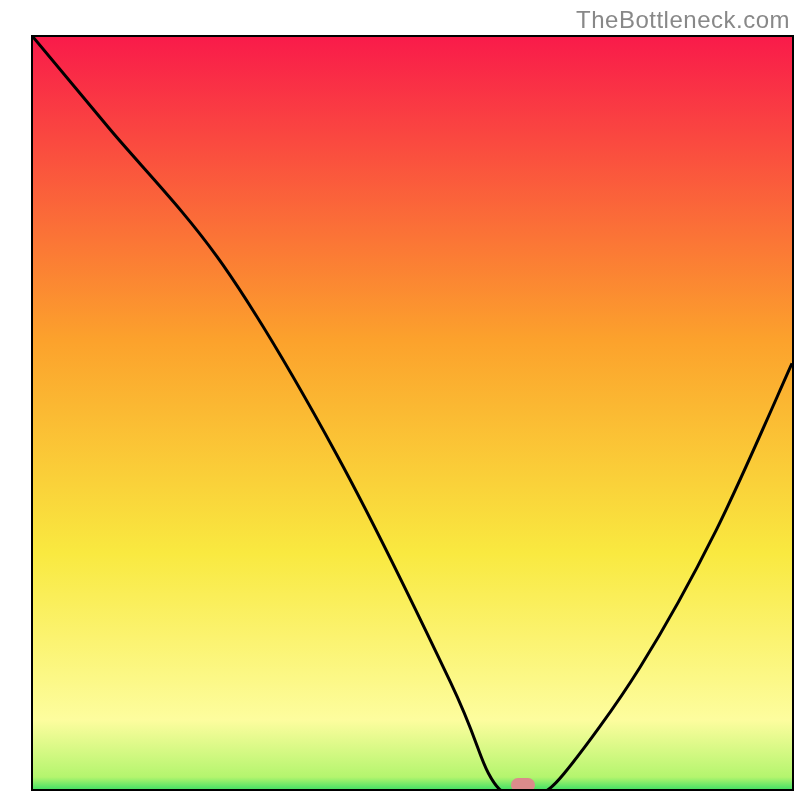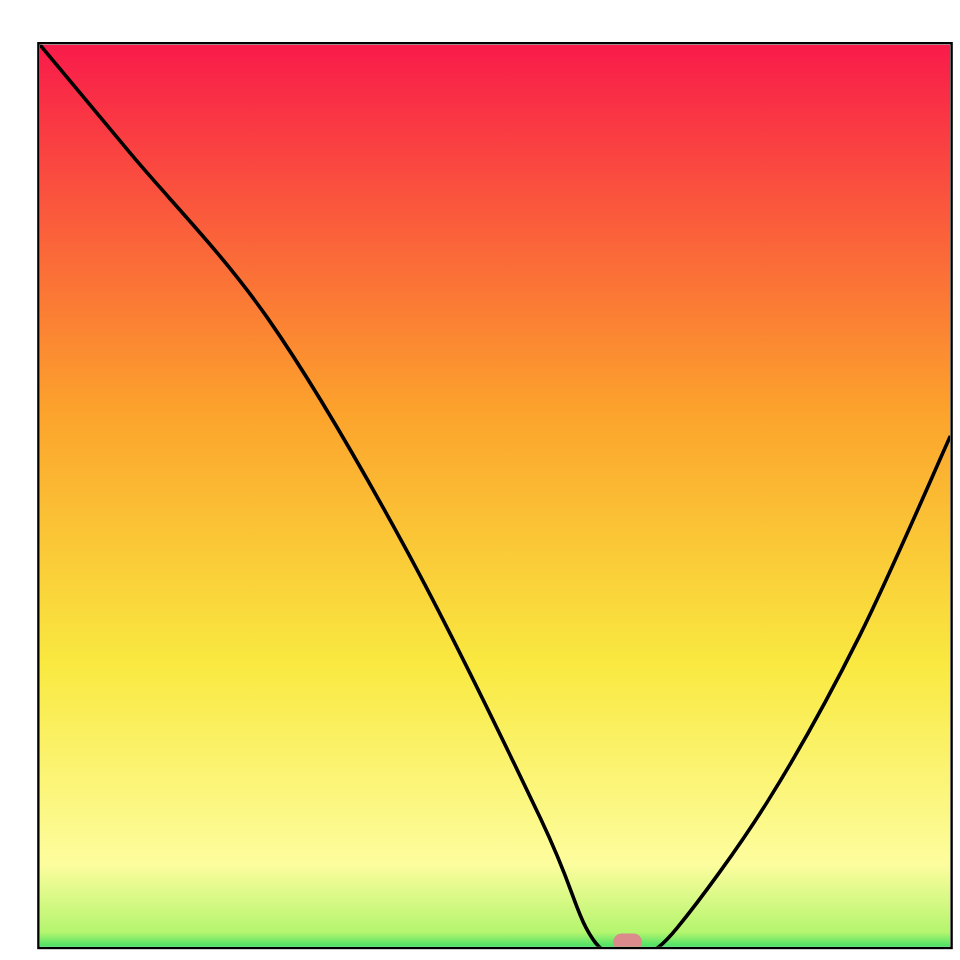--- a/index.html
+++ b/index.html
@@ -54,20 +54,21 @@
     border-radius: 7px;
     background: #db8b8b;
     z-index: 3;
     transform: translate(-50%, -50%);
   }
 </style>
 </head>
 <body>
 
 <div class="wrap">
+  <div class="watermark">TheBottleneck.com</div>
   <div class="plot">
     <svg class="gradient" viewBox="0 0 100 100" preserveAspectRatio="none">
       <defs>
         <linearGradient id="bg" x1="0" y1="0" x2="0" y2="1">
             <stop offset="0%" stop-color="#f91b4a"></stop>
             <stop offset="40%" stop-color="#fca22c"></stop>
             <stop offset="68%" stop-color="#f9e940"></stop>
             <stop offset="90%" stop-color="#fdfd9e"></stop>
             <stop offset="97.5%" stop-color="#b4f56e"></stop>
             <stop offset="100%" stop-color="#0ad560"></stop>

